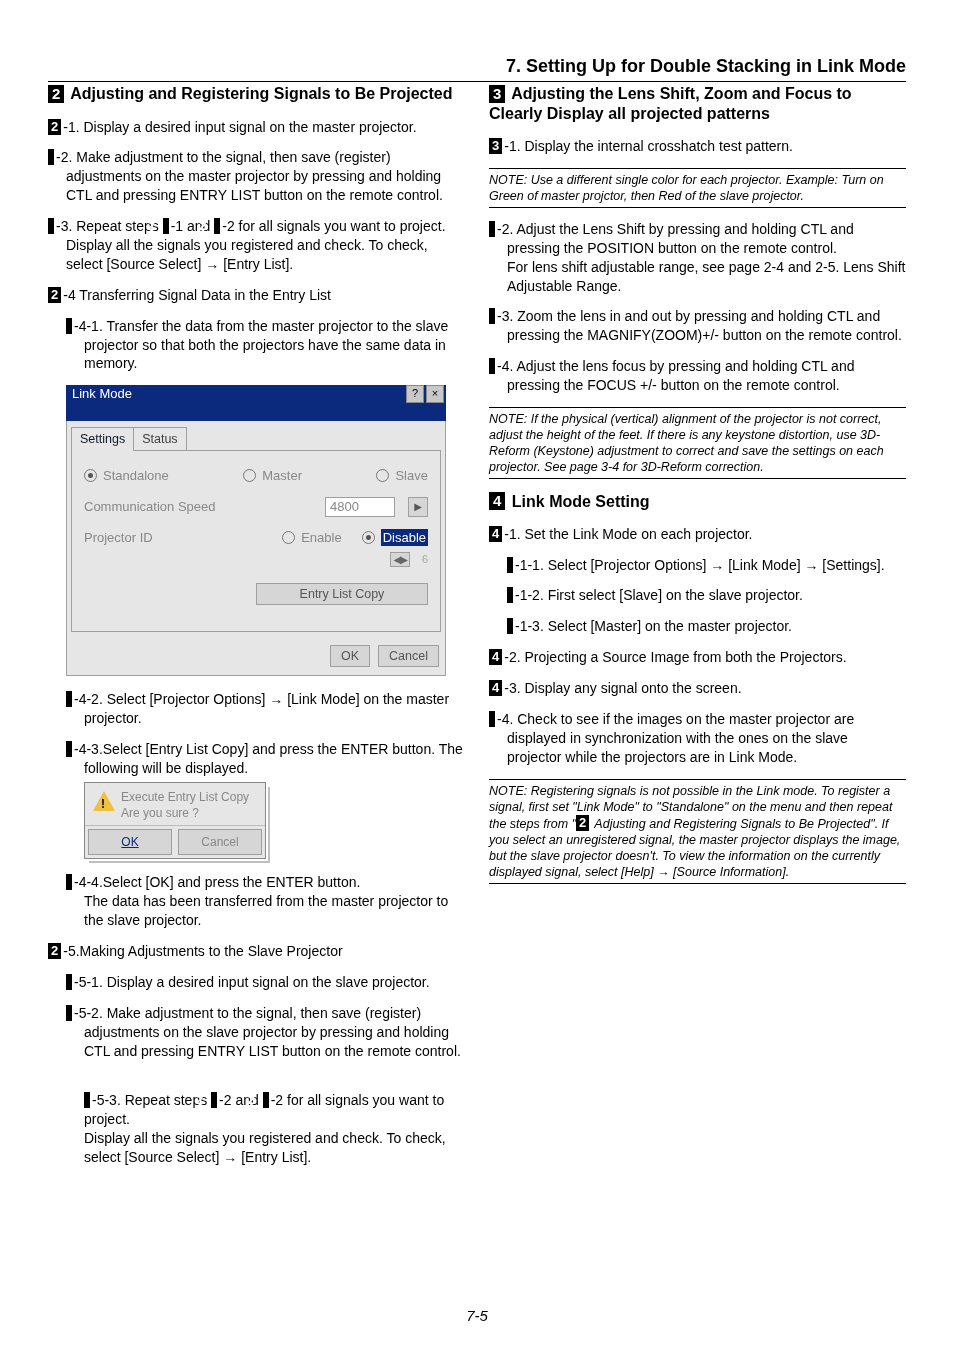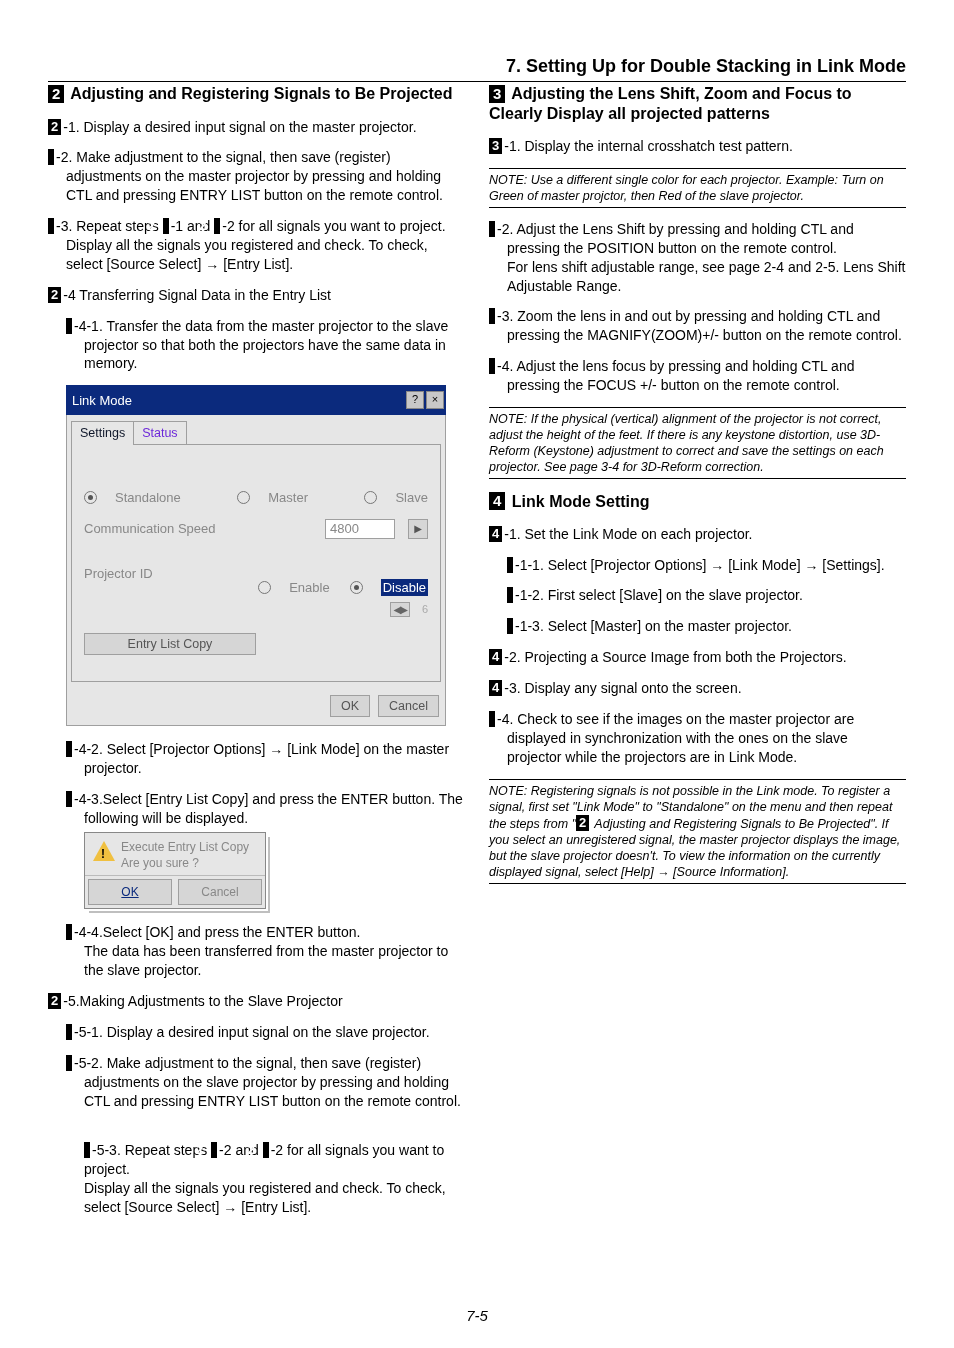--- a/index.html
+++ b/index.html
@@ -79,25 +79,24 @@
 
   
   .dlg {
     width: 380px;
     margin: 4px 0 14px 0;
     font-family: Arial, sans-serif;
     font-size: 13px;
     color: #888;
   }
   .dlg .titlebar {
-    height: 30px;
+    height: 36px;
     background: linear-gradient(#0b2a7d, #0b2a7d);
     color: #fff;
     display: flex;
-    align-items: center;
     padding: 0 2px 0 6px;
     font-size: 13px;
   }
   .dlg .titlebar .spacer { flex: 1; }
   .dlg .winbtn {
     width: 16px; height: 16px;
     background: #c8c8c8;
     border: 1px solid #888;
     margin-left: 2px;
     font-size: 11px;
@@ -116,34 +115,34 @@
     padding-top: 6px;
     padding-left: 4px;
     font-size: 12.5px;
   }
   .tab {
     border: 1px solid #9f9f9f;
     border-bottom: none;
     padding: 3px 8px;
     margin-right: -1px;
     background: #e6e6e6;
-    color: #6d28d9;
+    color: #404040;
   }
   .tab.active { background: #e6e6e6; color: #0f172a; position: relative; z-index:2; }
   .tabpanel {
     border: 1px solid #9f9f9f;
     margin: 0 4px;
     padding: 16px 12px 14px 12px;
     background: #e6e6e6;
     position: relative;
     top: -1px;
   }
   .row { display: flex; align-items: center; margin-bottom: 12px; gap: 8px; }
   .radio {
-    display:inline-flex; align-items:center; gap:18px; color:#888;margin-top:28px;
+    display:inline-flex; align-items:center; gap:6px; color:#888;
   }
   .radio .dot {
     width:11px; height:11px; border:1px solid #777; border-radius:50%;
     display:inline-flex; align-items:center; justify-content:center;
   }
   .radio .dot .inner {
     width:5px; height:5px; border-radius:50%; background:#555;
   }
   .radio.sel .label-hl {
     background:#0b2a7d; color:#fff; padding:0 2px;
@@ -265,21 +264,21 @@
                       <span class="inner"></span>
                     </span>
                     <span class="label-hl">Disable</span>
                   </span>
               </span>
             </div>
             <div class="row" style="justify-content:flex-end;margin-top:-6px;margin-bottom:16px;">
               <span class="arrowset">◀▶</span>
                 <span class="arrowendlbl">6</span>
             </div>
-            <div class="row" style="justify-content:flex-start;">
+            <div class="row" style="justify-content:flex-end;">
               <span class="pillbtn" style="width:150px;justify-content:center;">Entry List Copy</span>
             </div>
           </div>
           <div class="footerbtns">
             <span class="pillbtn">OK</span>
             <span class="pillbtn">Cancel</span>
           </div>
         </div>
       </div>
 

